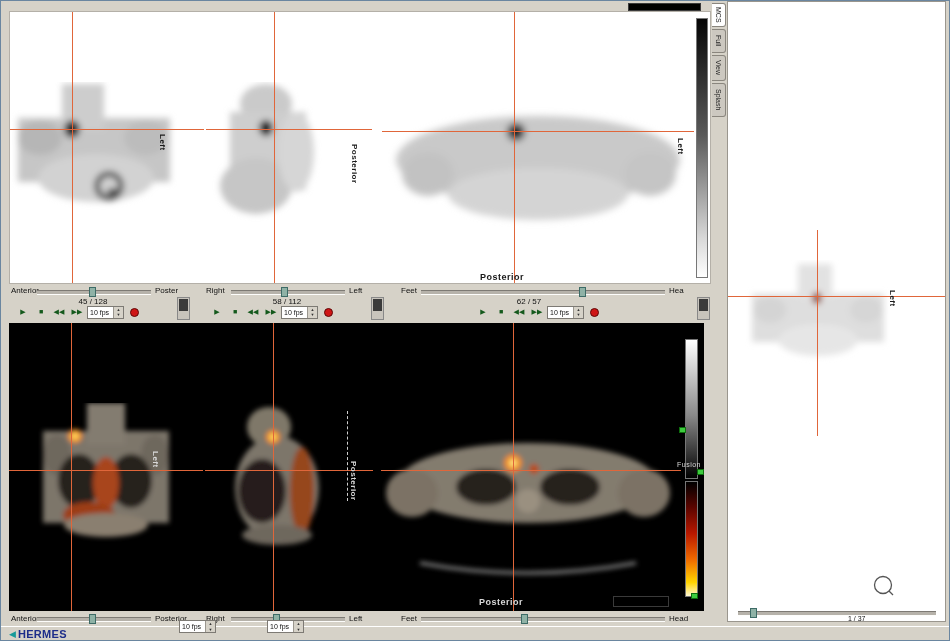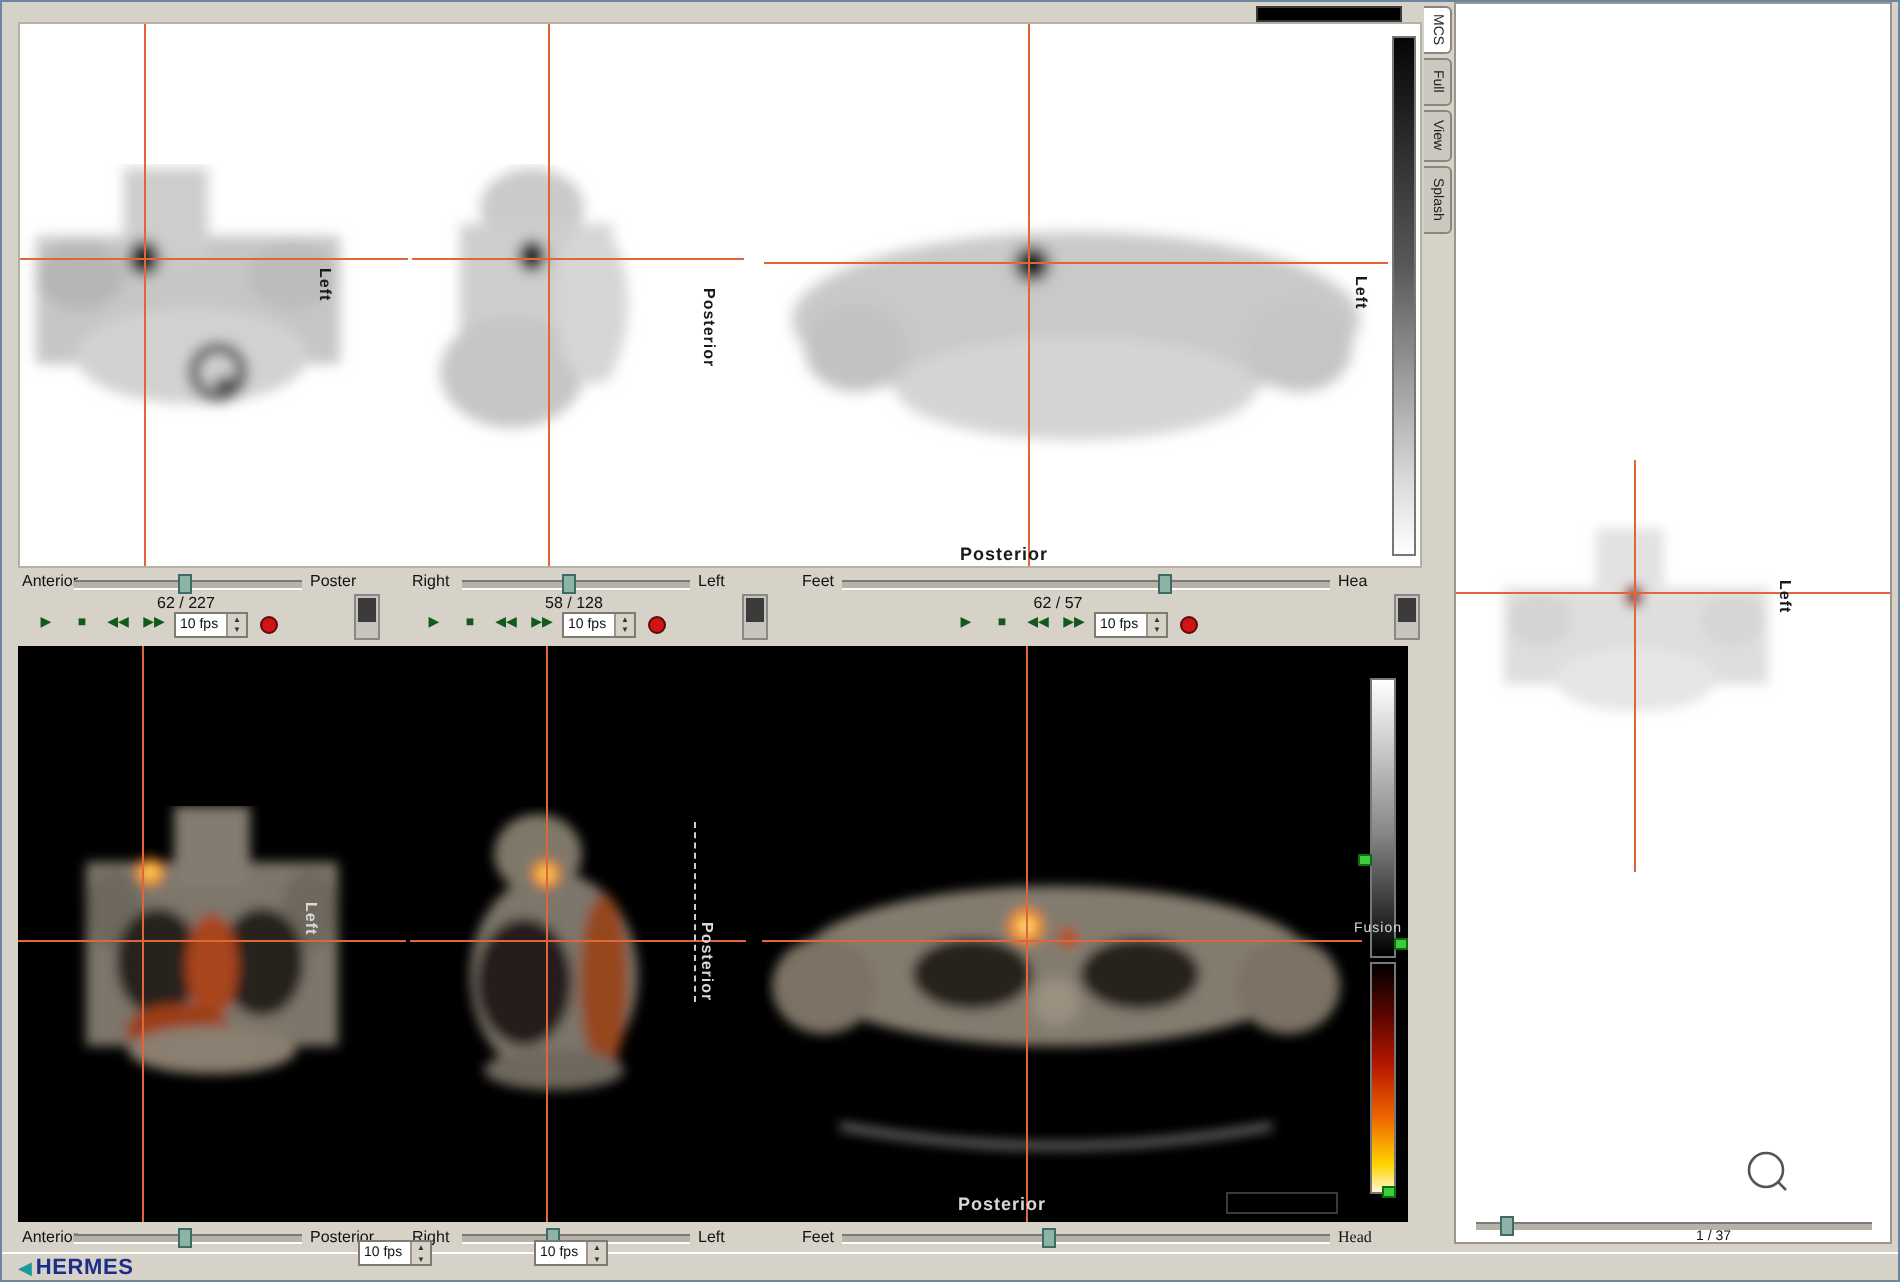--- a/index.html
+++ b/index.html
@@ -118,21 +118,21 @@
     <div class="abs colorbar cb-gray-top" style="left:686px;top:6px;width:12px;height:260px;"></div>
   </div>
 
   <div class="abs" style="left:8px;top:284px;width:702px;height:38px;">
 
     <div class="abs ctrl-label" style="left:2px;top:1px;">Anterior</div>
     <div class="track" style="left:28px;top:5px;width:114px;">
       <div class="handle" style="left:52px;"></div>
     </div>
     <div class="abs ctrl-label" style="left:146px;top:1px;">Poster</div>
-    <div class="abs counter" style="left:34px;top:12px;width:100px;">62 / 227</div>
+    <div class="abs counter" style="left:34px;top:12px;width:100px;">45 / 128</div>
     <div class="abs transport" style="left:6px;top:20px;">
       <div class="t-btn">▶</div>
       <div class="t-btn">■</div>
       <div class="t-btn">◀◀</div>
       <div class="t-btn">▶▶</div>
       <div class="spinbox">
         <div class="val">10 fps</div>
         <div class="spin-arrows">
           <div>▲</div>
           <div>▼</div>
@@ -144,21 +144,21 @@
     </div>
     <div class="abs mini-vslider" style="left:168px;top:12px;">
         <div class="thumb"></div>
       </div>
 
     <div class="abs ctrl-label" style="left:197px;top:1px;">Right</div>
     <div class="track" style="left:222px;top:5px;width:114px;">
       <div class="handle" style="left:50px;"></div>
     </div>
     <div class="abs ctrl-label" style="left:340px;top:1px;">Left</div>
-    <div class="abs counter" style="left:228px;top:12px;width:100px;">58 / 128</div>
+    <div class="abs counter" style="left:228px;top:12px;width:100px;">58 / 112</div>
     <div class="abs transport" style="left:200px;top:20px;">
       <div class="t-btn">▶</div>
       <div class="t-btn">■</div>
       <div class="t-btn">◀◀</div>
       <div class="t-btn">▶▶</div>
       <div class="spinbox">
         <div class="val">10 fps</div>
         <div class="spin-arrows">
           <div>▲</div>
           <div>▼</div>
@@ -291,21 +291,21 @@
     <div class="abs ctrl-label" style="left:197px;top:2px;">Right</div>
     <div class="track" style="left:222px;top:5px;width:114px;">
       <div class="handle" style="left:42px;"></div>
     </div>
     <div class="abs ctrl-label" style="left:340px;top:2px;">Left</div>
 
     <div class="abs ctrl-label" style="left:392px;top:2px;">Feet</div>
     <div class="track" style="left:412px;top:5px;width:244px;">
       <div class="handle" style="left:100px;"></div>
     </div>
-    <div class="abs ctrl-label" style="left:660px;top:2px;font-family:Liberation Serif, serif;">Head</div>
+    <div class="abs ctrl-label" style="left:660px;top:2px;">Head</div>
   </div>
 
   <div class="abs spinbox" style="left:178px;top:619px;z-index:5;">
     <div class="val">10 fps</div>
     <div class="spin-arrows">
       <div>▲</div>
       <div>▼</div>
     </div>
   </div>
   <div class="abs spinbox" style="left:266px;top:619px;z-index:5;">

